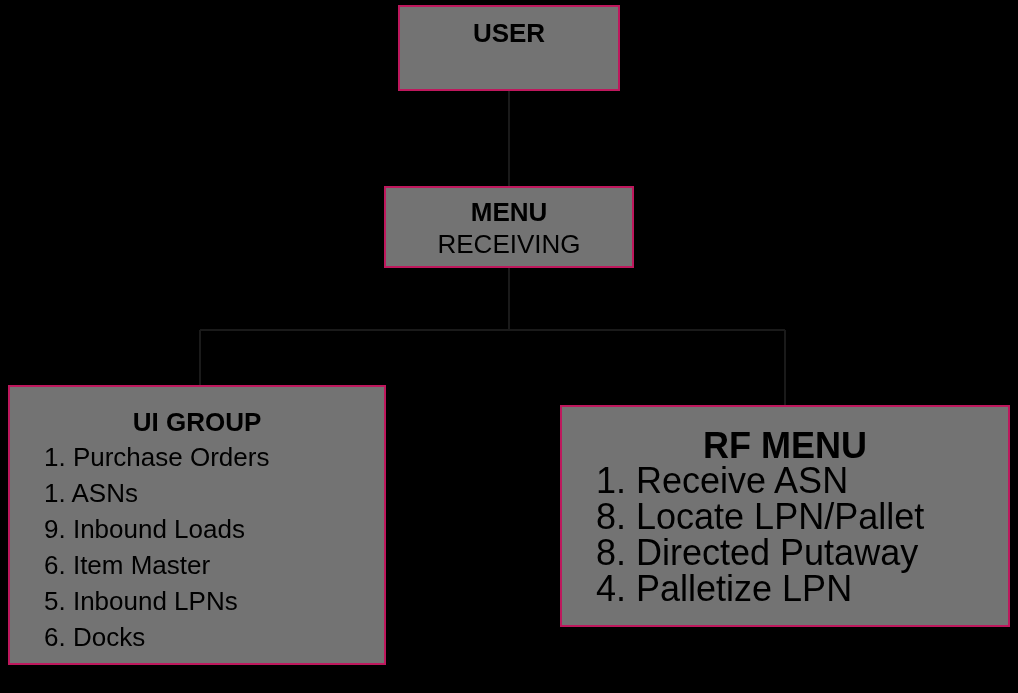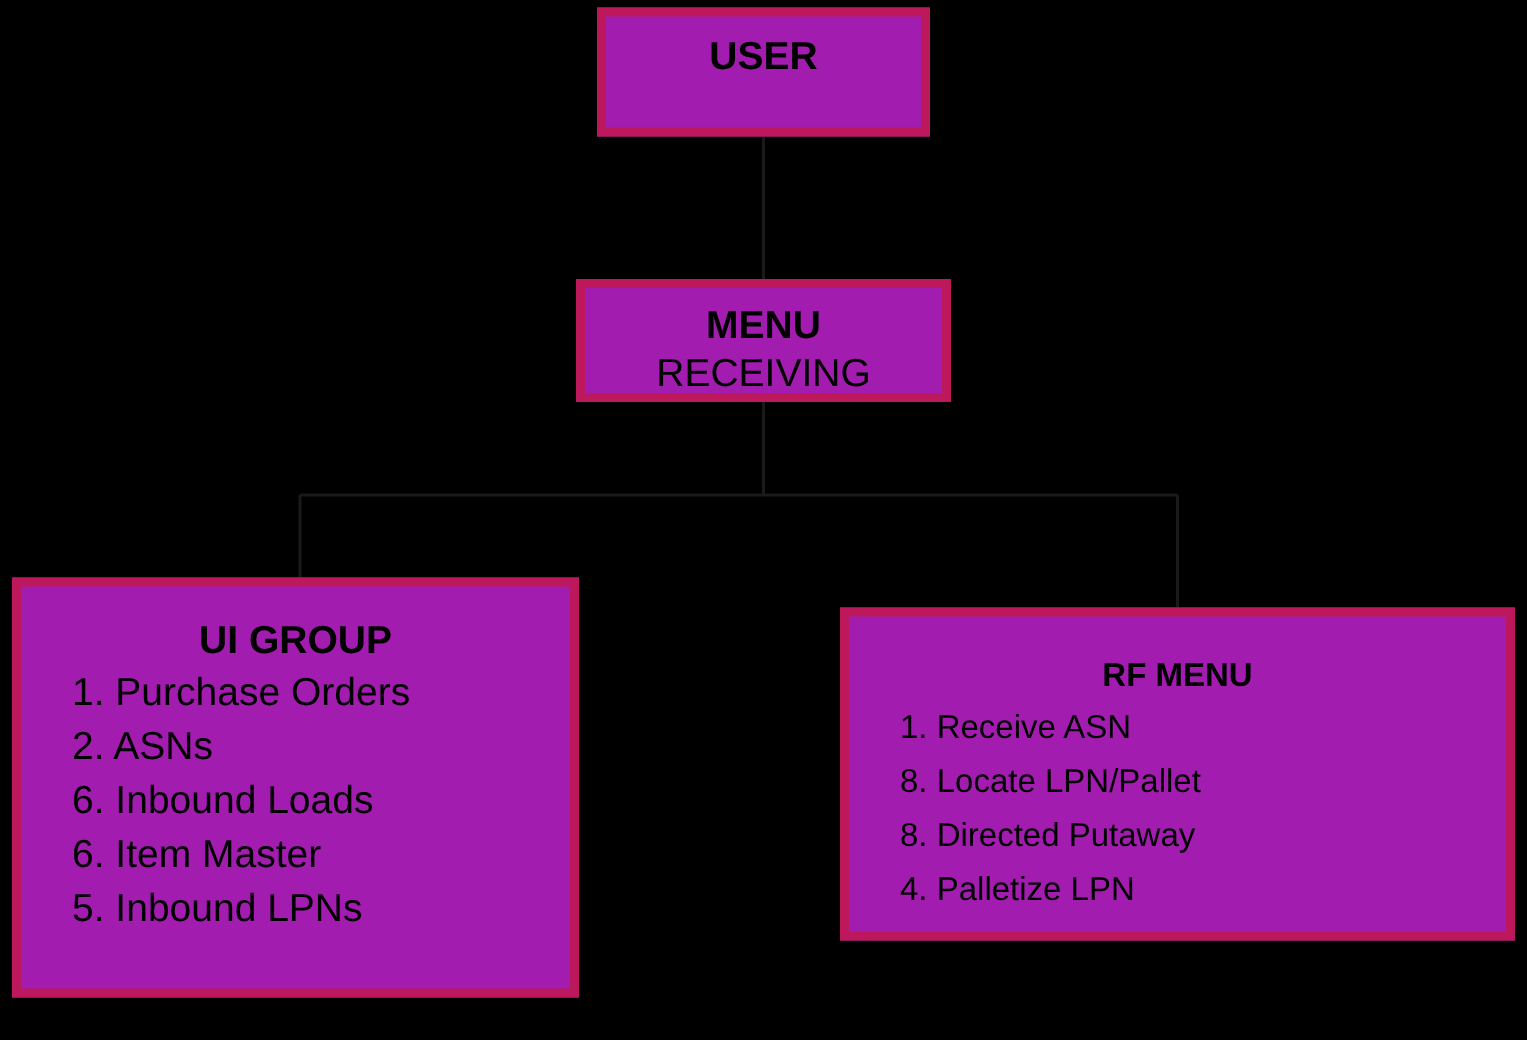--- a/index.html
+++ b/index.html
@@ -8,22 +8,22 @@
     width: 1018px;
     height: 693px;
     background: #000;
     font-family: Arial, Helvetica, sans-serif;
     color: #000;
     position: relative;
     overflow: hidden;
   }
   .box {
     position: absolute;
-    background: #a21caf;
-    border: 6px solid #be185d;
+    background: #737373;
+    border: 2px solid #be185d;
     box-sizing: border-box;
     text-align: center;
   }
   .box-title {
     font-weight: bold;
   }
   .menu-box {
     text-align: left;
   }
   .menu-title {
@@ -73,28 +73,29 @@
 
 <div class="box" style="left:384px; top:186px; width:250px; height:82px; padding-top:8px; font-size:26px; line-height:32px;">
   <div class="box-title">MENU</div>
   <div>RECEIVING</div>
 </div>
 
 <div class="box menu-box" style="left:8px; top:385px; width:378px; height:280px; padding-top:18px; font-size:26px; line-height:34px;">
   <div class="menu-title">UI GROUP</div>
   <ol class="menu-list">
       <li>1. Purchase Orders</li>
-      <li>2. ASNs</li>
-      <li>6. Inbound Loads</li>
+      <li>1. ASNs</li>
+      <li>9. Inbound Loads</li>
       <li>6. Item Master</li>
       <li>5. Inbound LPNs</li>
+      <li>6. Docks</li>
     </ol>
 </div>
 
-<div class="box menu-box" style="left:560px; top:405px; width:450px; height:222px; padding-top:22px; font-size:22px; line-height:34px;">
+<div class="box menu-box" style="left:560px; top:405px; width:450px; height:222px; padding-top:22px; font-size:36px; line-height:34px;">
   <div class="menu-title">RF MENU</div>
   <ol class="menu-list">
       <li>1. Receive ASN</li>
       <li>8. Locate LPN/Pallet</li>
       <li>8. Directed Putaway</li>
       <li>4. Palletize LPN</li>
     </ol>
 </div>
 
 </body></html>

